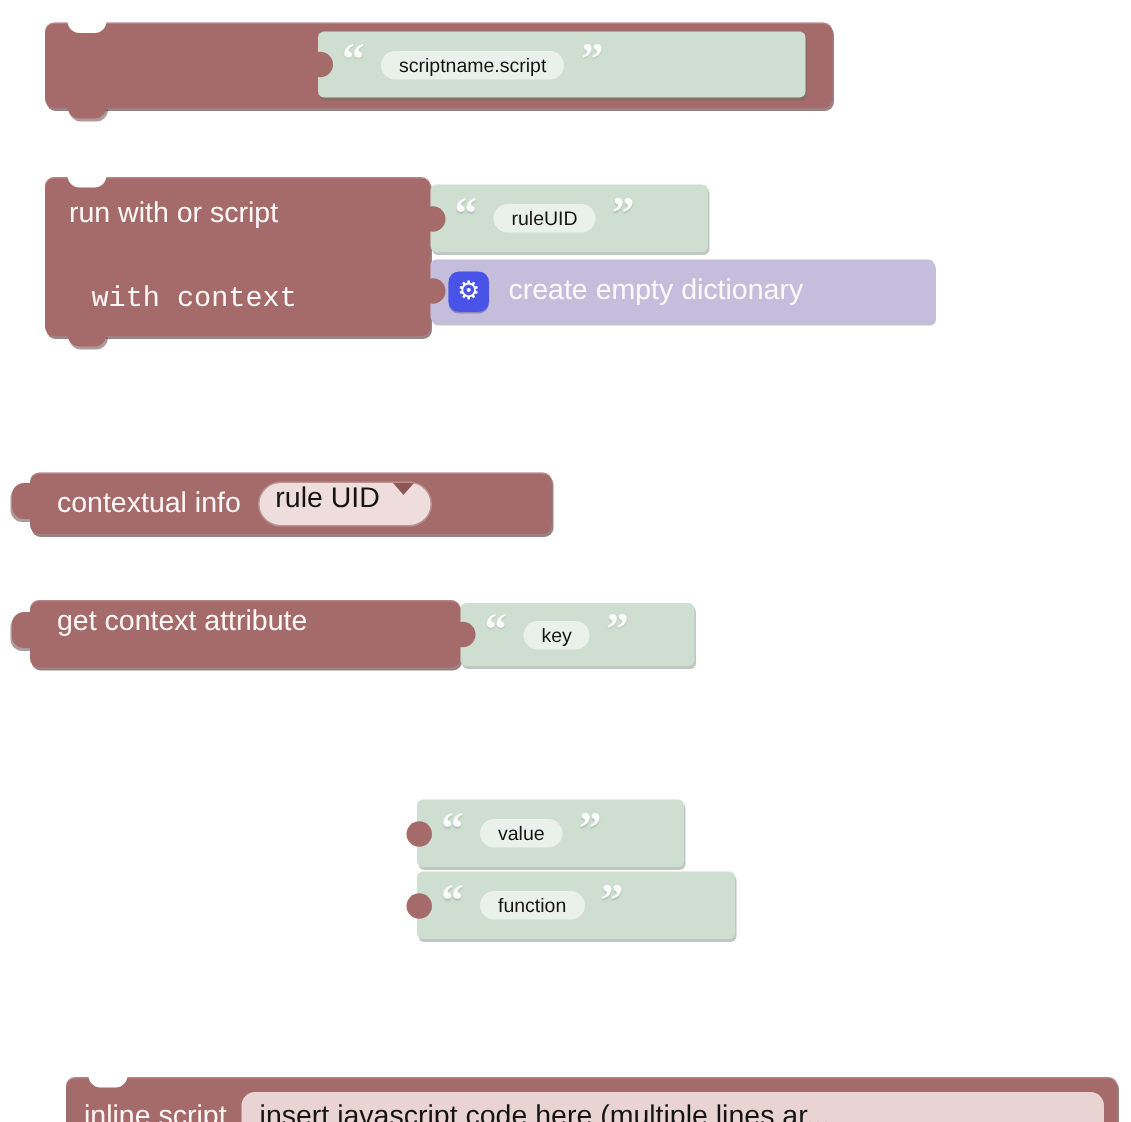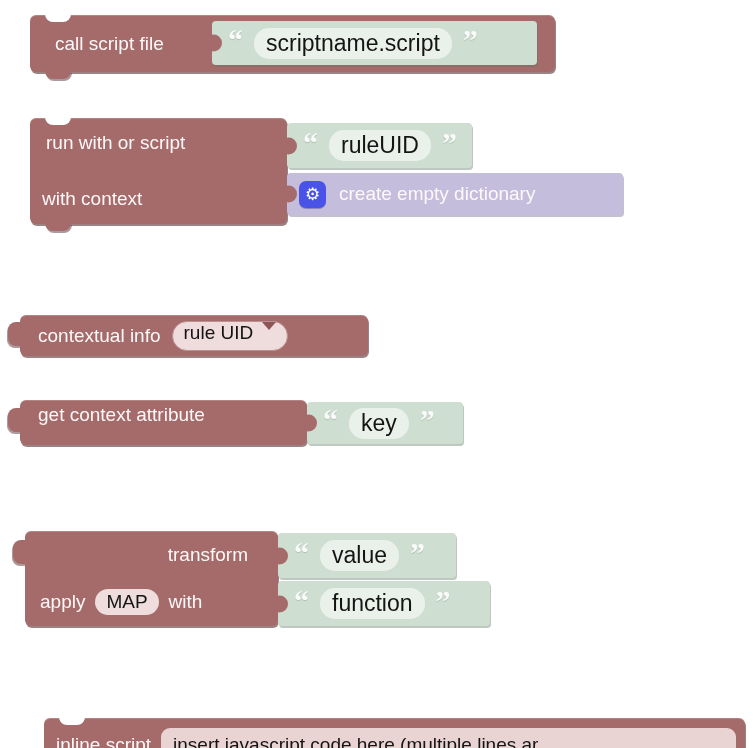--- a/index.html
+++ b/index.html
@@ -44,21 +44,21 @@
   .green  { background:#CEDED1; box-shadow:1px 2px 0 rgba(95,115,100,0.40); padding:0 16px; gap:11px; }
   .purple { background:#C5BDDC; box-shadow:1px 2px 0 rgba(85,75,120,0.35); padding:0 12px; gap:13px; }
 
   .quote {
     font-family:"Liberation Serif","DejaVu Serif",serif; font-weight:bold;
     font-size:30px; line-height:0; color:rgba(255,255,255,0.92);
     transform:translateY(-3px); text-shadow:0 1px 1px rgba(120,140,125,0.35);
   }
   .tfield { 
     background:#EAF1EB; border-radius:15px; padding:2px 12px;
-    font-size:23px; color:#141414; white-space:nowrap;
+    font-size:13px; color:#141414; white-space:nowrap;
   }
   .pfield { 
     background:#EFDCDC; border-radius:13px; padding:2px 11px;
     font-size:19px; color:#141414; white-space:nowrap;
   }
   .dropdown {
     display:flex; gap:9px; height:30px;
     background:#EFDCDC; border:1px solid #BA9090; border-radius:15px;
     padding:0 11px; font-size:19px; color:#141414; cursor:pointer;
   }
@@ -79,37 +79,34 @@
   }
 </style>
 </head>
 <body>
 
 <div class="workspace">
 
   <div class="blk" style="left:30px; top:15px; width:525px; height:57px;">
     <div class="notch-top"></div>
     <div class="notch-bottom"></div>
-    <div class="row" style="left:0; top:0; height:57px; padding-left:25px;">
-      <span class="lbl">call script file</span>
-    </div>
   </div>
   <div class="vblk green" style="left:212px; top:21px; width:325px; height:44px;">
     <span class="quote">“</span>
     <span class="tfield">scriptname.script</span>
     <span class="quote">”</span>
   </div>
 
   <div class="blk" style="left:30px; top:118px; width:257px; height:106px;">
     <div class="notch-top"></div>
     <div class="notch-bottom"></div>
     <div class="row" style="left:0; top:0; height:50px; padding-left:16px;">
       <span class="lbl">run with or script</span>
     </div>
-    <div class="row" style="left:0; top:56px; height:50px; padding-left:12px;">
+    <div class="row" style="left:0; top:56px; height:50px; padding-left:31px;font-family:Liberation Mono, monospace;">
       <span class="lbl">with context</span>
     </div>
   </div>
   <div class="vblk green" style="left:287px; top:123px; width:185px; height:45px;">
     <span class="quote">“</span>
     <span class="tfield">ruleUID</span>
     <span class="quote">”</span>
   </div>
   <div class="vblk purple" style="left:287px; top:173px; width:336px; height:42px;">
     <span class="gear-btn">
@@ -134,31 +131,20 @@
     <div class="row" style="left:0; top:0; height:29px; padding-left:18px;">
       <span class="lbl">get context attribute</span>
     </div>
   </div>
   <div class="vblk green" style="left:307px; top:402px; width:156px; height:42px;">
     <span class="quote">“</span>
     <span class="tfield">key</span>
     <span class="quote">”</span>
   </div>
 
-  <div class="blk" style="left:25px; top:531px; width:253px; height:95px;">
-    <div class="out-tab" style="top:9px;"></div>
-    <div class="row" style="left:0; top:0; height:47px; width:253px; justify-content:flex-end; padding-right:30px;">
-      <span class="lbl">transform</span>
-    </div>
-    <div class="row" style="left:0; top:47px; height:48px; width:253px; padding-left:15px; gap:10px;">
-      <span class="lbl">apply</span>
-      <span class="pfield">MAP</span>
-      <span class="lbl">with</span>
-    </div>
-  </div>
   <div class="vblk green" style="left:278px; top:533px; width:178px; height:45px;">
     <span class="quote">“</span>
     <span class="tfield">value</span>
     <span class="quote">”</span>
   </div>
   <div class="vblk green" style="left:278px; top:581px; width:212px; height:45px;">
     <span class="quote">“</span>
     <span class="tfield">function</span>
     <span class="quote">”</span>
   </div>

